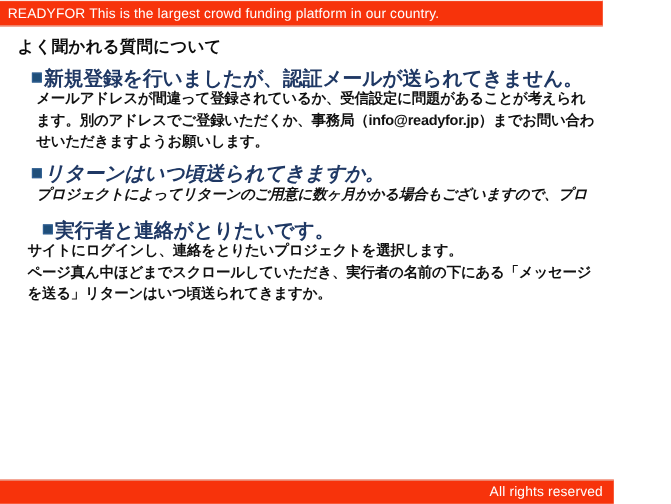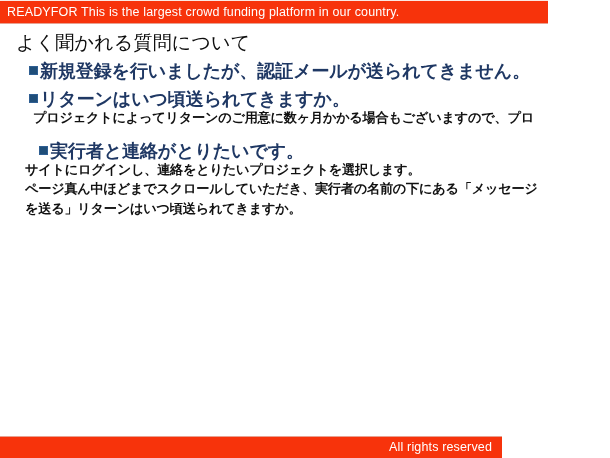--- a/index.html
+++ b/index.html
@@ -38,24 +38,24 @@
     padding-left: 7px;
     letter-spacing: 0.15px;
     white-space: nowrap;
   }
 
   
   .slide-title {
     position: absolute;
     left: 16px;
     top: 33px;
-    font-size: 19px;
+    font-size: 15px;
     line-height: 20px;
     color: #0d0d0d;
-    font-weight: 400;
+    font-weight: 700;
     letter-spacing: 0.2px;
     white-space: nowrap;
   }
 
   
   .faq-area {
     position: absolute;
     left: 0;
     top: 62px;
     width: 610px;
@@ -100,29 +100,29 @@
     padding-left: 25px;
     padding-right: 12px;
   }
   .faq-answer .ln {
     display: block;
     white-space: nowrap;
   }
 
   
   #faq-block-0 { margin-bottom: 10px; }
-  #faq-block-1 { margin-bottom: 14px; }
+  #faq-block-1 { margin-bottom: 14px; font-style: italic; }
   #faq-block-2 .faq-question { padding-left: 39px; }
 
   
   .bottom-banner {
     position: absolute;
     left: 0;
     top: 436px;
-    width: 502px;
+    width: 558px;
     height: 22px;
     background: #f7330b;
     border-top: 1px solid #e8a191;
     box-sizing: border-box;
     display: flex;
     align-items: center;
     justify-content: flex-end;
   }
   .bottom-banner-text {
     color: #ffffff;
@@ -141,20 +141,25 @@
 </div>
 
 <div class="slide-title">よく聞かれる質問について</div>
 
 <div class="faq-area">
     <div class="faq-block" id="faq-block-0">
       <div class="faq-question">
         <span class="bullet-square"></span>
         <span>新規登録を行いましたが、認証メールが送られてきません。</span>
       </div>
+      <div class="faq-answer indent-wide">
+        <span class="ln">メールアドレスが間違って登録されているか、受信設定に問題があることが考えられ</span>
+        <span class="ln">ます。別のアドレスでご登録いただくか、事務局（info@readyfor.jp）までお問い合わ</span>
+        <span class="ln">せいただきますようお願いします。</span>
+      </div>
     </div>
     <div class="faq-block" id="faq-block-1">
       <div class="faq-question">
         <span class="bullet-square"></span>
         <span>リターンはいつ頃送られてきますか。</span>
       </div>
       <div class="faq-answer indent-wide">
         <span class="ln">プロジェクトによってリターンのご用意に数ヶ月かかる場合もございますので、プロ</span>
       </div>
     </div>

